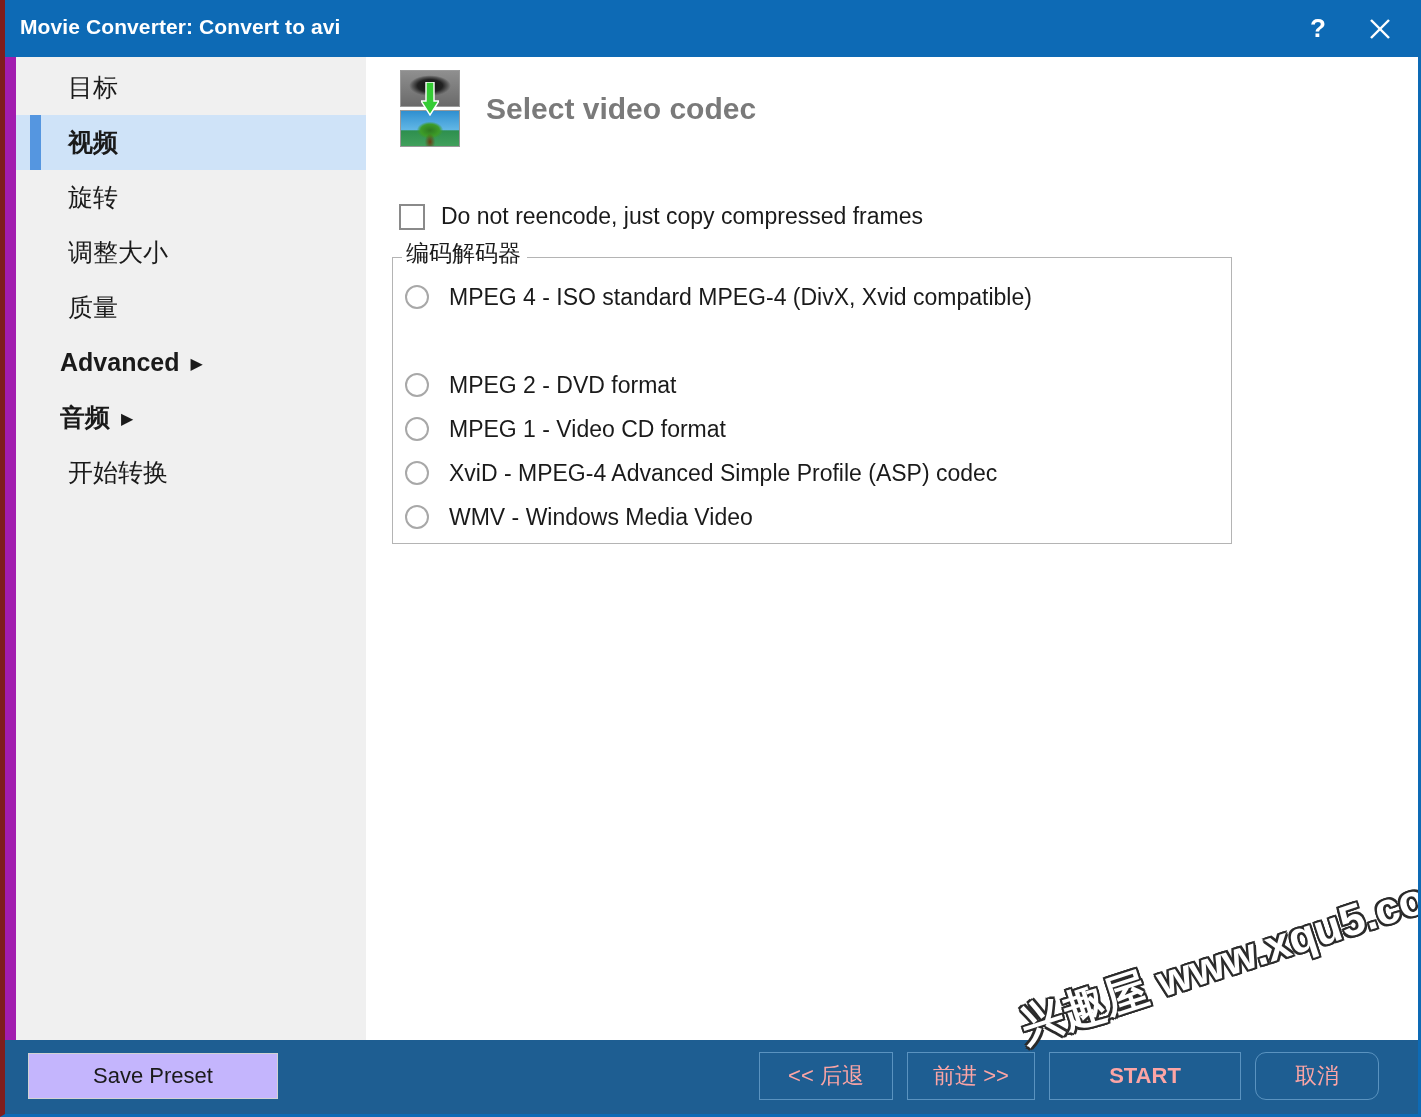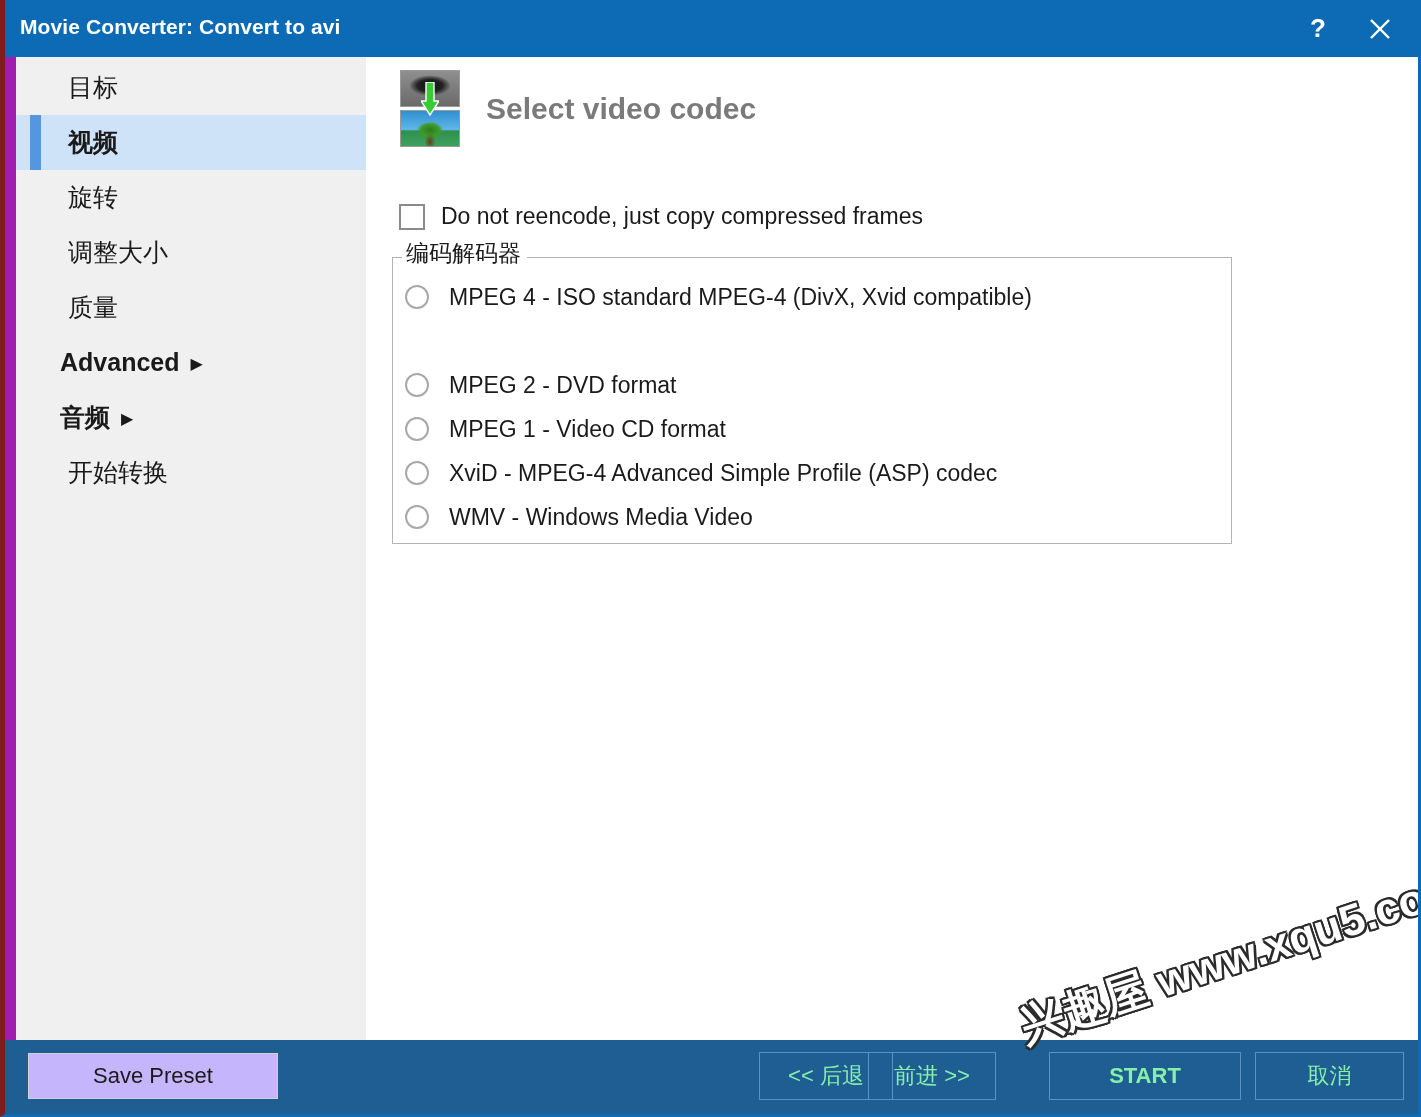--- a/index.html
+++ b/index.html
@@ -255,32 +255,32 @@
     justify-content: center;
     cursor: default;
     margin-left: 9px;
   }
   .nav-btn {
     position: absolute;
     top: 12px;
     height: 48px;
     background: transparent;
     border: 1px solid #5a93c0;
-    color: #86efac;
+    color: #fca5a5;
     font-size: 22px;
     display: flex;
     align-items: center;
     justify-content: center;
     white-space: nowrap;
     cursor: default;
   }
   #btn-back  { left: 757px; width: 134px; }
-  #btn-next  { left: 866px; width: 128px; }
+  #btn-next  { left: 905px; width: 128px; }
   #btn-start { left: 1047px; width: 192px; font-weight: bold; }
-  #btn-cancel{ left: 1253px; width: 149px; }
+  #btn-cancel{ left: 1253px; width: 124px; border-radius: 11px; }
 
   
   #watermark {
     position: absolute;
     left: 1007px; top: 1000px;
     transform: rotate(-18deg);
     transform-origin: left top;
     font-size: 44px;
     font-weight: bold;
     color: #ffffff;

